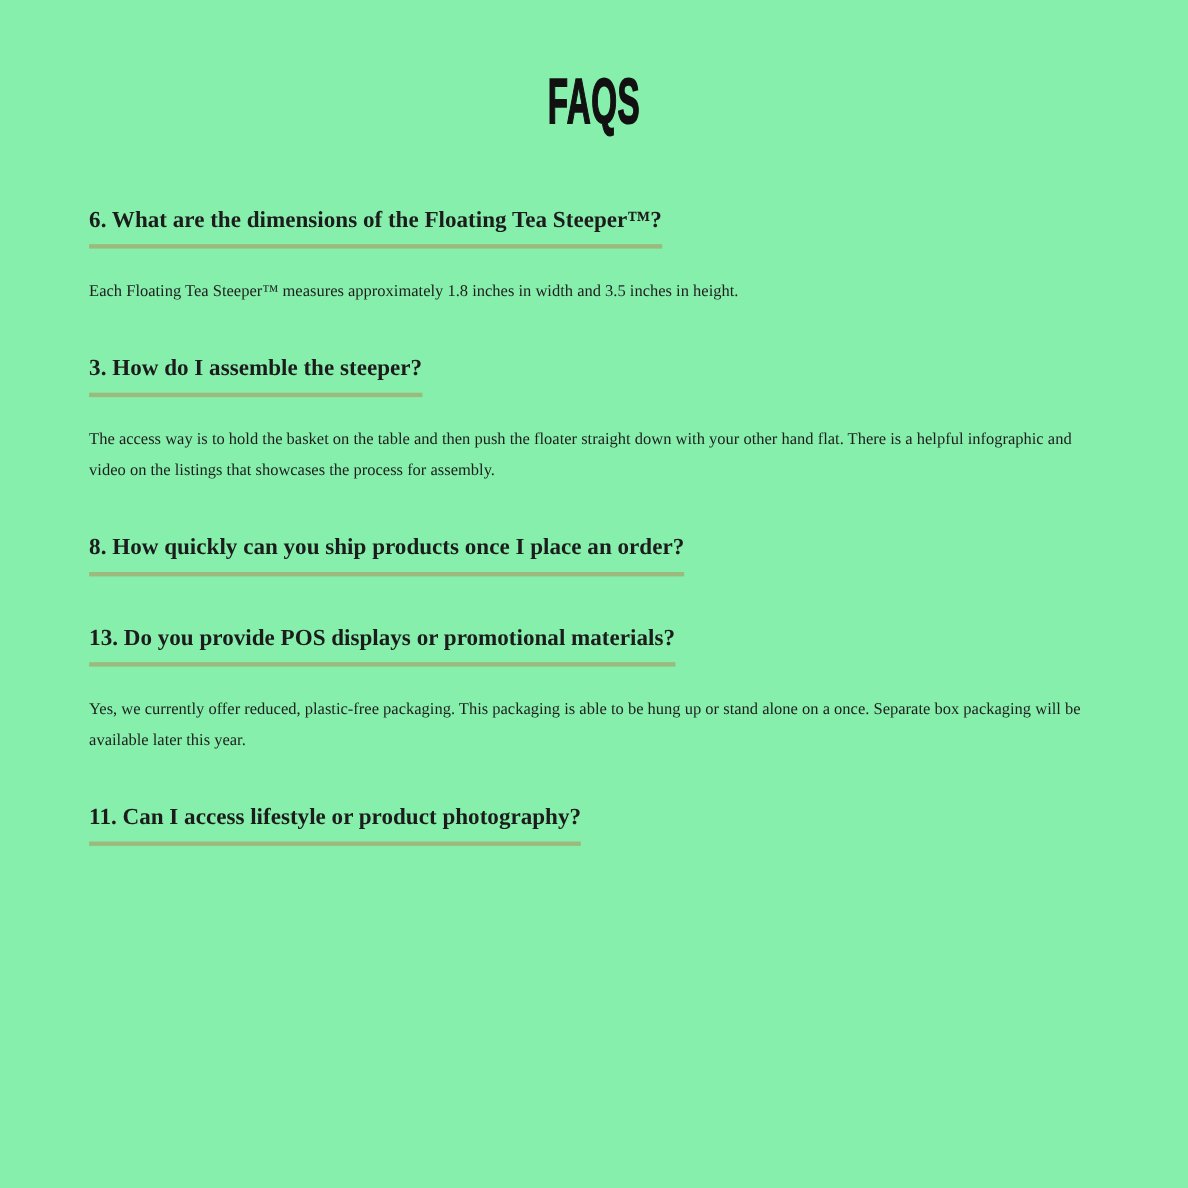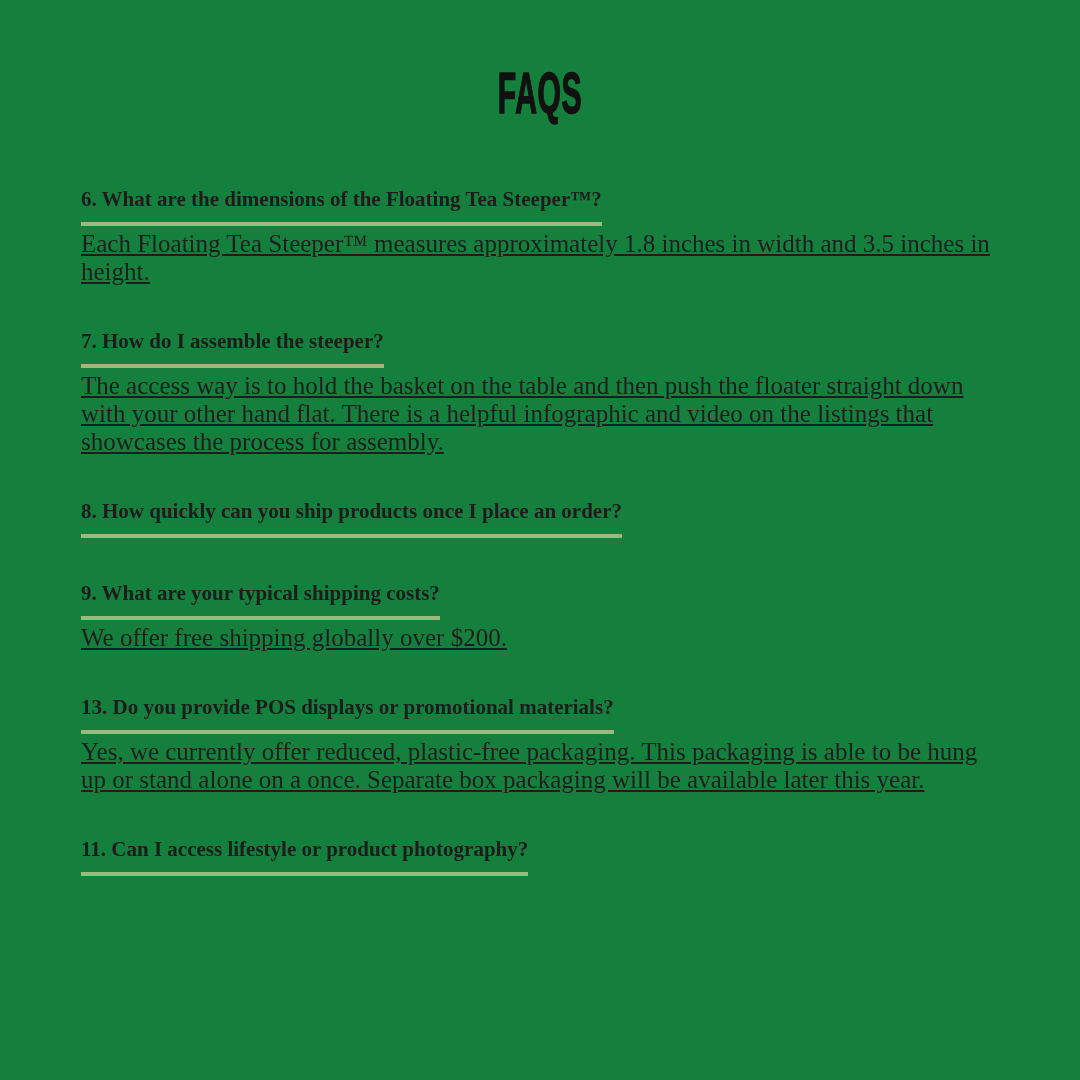--- a/index.html
+++ b/index.html
@@ -11,21 +11,21 @@
     width: 1080px;
     height: 1080px;
     overflow: hidden;
     font-family: "Liberation Serif", serif;
     color: #1e1e1e;
   }
   .page {
     width: 1080px;
     height: 1080px;
     box-sizing: border-box;
-    background: #15803d;
+    background: #86efac;
   }
   .title-wrap {
     text-align: center;
     padding-top: 64px;
     height: 60px;
   }
   .page-title {
     display: inline-block;
     font-family: "Liberation Sans", sans-serif;
     font-weight: 700;
@@ -50,58 +50,53 @@
     font-weight: 700;
     line-height: 27px;
     margin: 0;
     width: fit-content;
     max-width: 920px;
     padding-bottom: 9px;
     border-bottom: 4px solid #9cba7d;
     color: #1c1c1c;
   }
   .faq-answer {
-    font-size: 25px;
+    font-size: 15px;
     font-weight: 400;
     line-height: 28px;
-    margin: 4px 0 0 0;
+    margin: 25px 0 0 0;
     max-width: 920px;
     color: #1e1e1e;
-    text-decoration: underline;
   }
 </style>
 </head>
 <body>
 
 <div class="page">
 
   <div class="title-wrap">
     <span class="page-title">FAQS</span>
   </div>
 
   <div class="content">
 
     <section class="faq-section">
       <h2 class="faq-question" style="border-bottom-color: rgb(156, 186, 125);">6. What are the dimensions of the Floating Tea Steeper™?</h2>
       <p class="faq-answer">Each Floating Tea Steeper™ measures approximately 1.8 inches in width and 3.5 inches in height.</p>
     </section>
 
     <section class="faq-section">
-      <h2 class="faq-question" style="border-bottom-color: rgb(156, 186, 125);">7. How do I assemble the steeper?</h2>
+      <h2 class="faq-question" style="border-bottom-color: rgb(156, 186, 125);">3. How do I assemble the steeper?</h2>
       <p class="faq-answer">The access way is to hold the basket on the table and then push the floater straight down with your other hand flat. There is a helpful infographic and video on the listings that showcases the process for assembly.</p>
     </section>
 
     <section class="faq-section">
       <h2 class="faq-question" style="border-bottom-color: rgb(156, 186, 125);">8. How quickly can you ship products once I place an order?</h2>
     </section>
 
-    <section class="faq-section">
-      <h2 class="faq-question" style="border-bottom-color: rgb(156, 186, 125);">9. What are your typical shipping costs?</h2>
-      <p class="faq-answer">We offer free shipping globally over $200.</p>
-    </section>
 
     <section class="faq-section">
       <h2 class="faq-question" style="border-bottom-color: rgb(156, 186, 125);">13. Do you provide POS displays or promotional materials?</h2>
       <p class="faq-answer">Yes, we currently offer reduced, plastic-free packaging. This packaging is able to be hung up or stand alone on a once. Separate box packaging will be available later this year.</p>
     </section>
 
     <section class="faq-section">
       <h2 class="faq-question" style="border-bottom-color: rgb(156, 186, 125);">11. Can I access lifestyle or product photography?</h2>
     </section>
 

